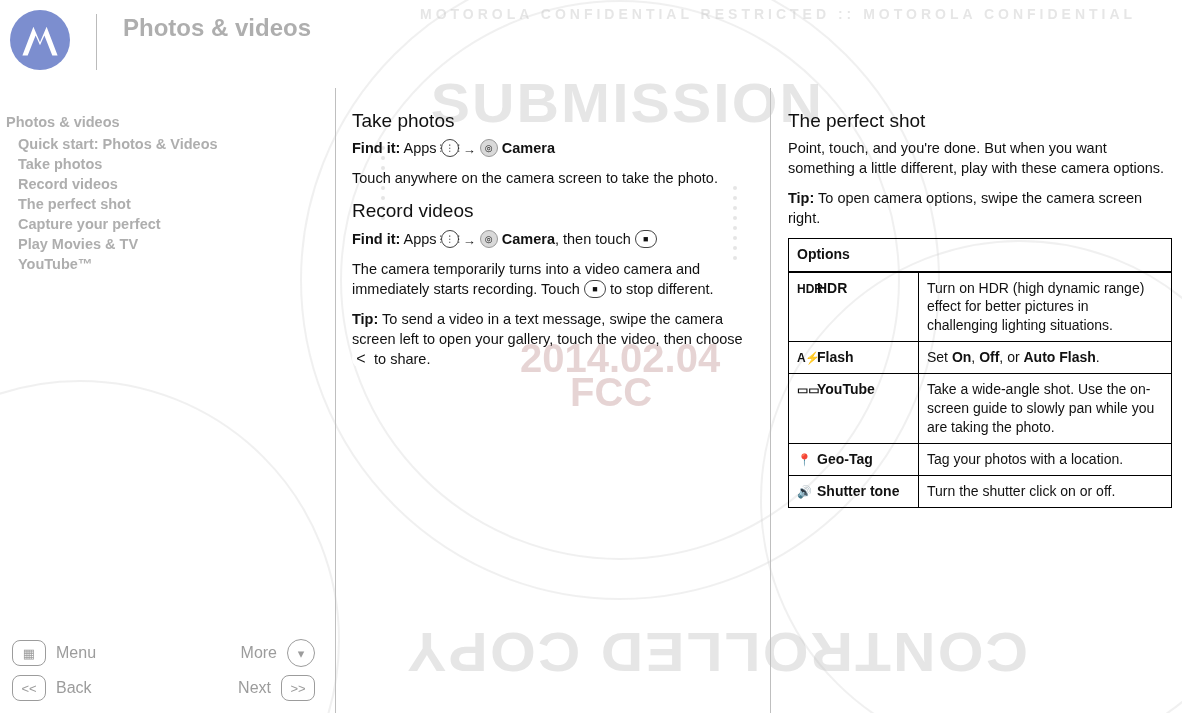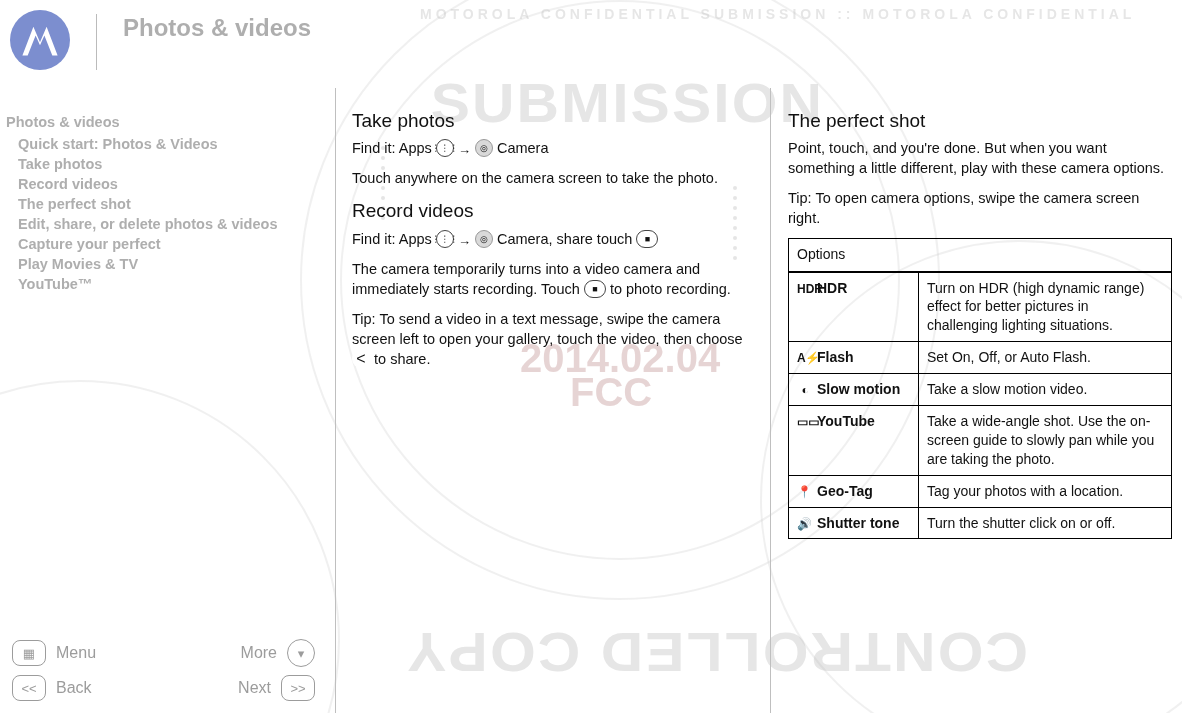--- a/index.html
+++ b/index.html
@@ -25,28 +25,28 @@
   .nav .sub { padding-left:12px; }
   
   .colline { position:absolute; top:88px; bottom:0; width:1px; background:#bfbfbf; }
   .colline.a { left:335px; }
   .colline.b { left:770px; }
   
   .colA { position:absolute; left:352px; top:108px; width:400px; font-size:14.5px; color:#111; line-height:1.38; }
   .colB { position:absolute; left:788px; top:108px; width:384px; font-size:14.5px; color:#111; line-height:1.38; }
   h3 { font-size:19px; font-weight:400; margin-bottom:4px; }
   .p { margin-bottom:10px; }
-  .bold { font-weight:400; }
+  .bold { font-weight:700; }
   .inline-icon { display:inline-flex; vertical-align:middle; width:18px; height:18px; border:1px solid #444; border-radius:50%; align-items:center; justify-content:center; font-size:9px; background:#fff; position:relative; top:-1px; }
   .inline-icon.noborder{ border:none; }
   .inline-icon.grey { background:#d9d9d9; border-color:#999; }
   .arrow{ font-size:13px; position:relative; top:1px; }
   
   table.opt { width:100%; border-collapse:collapse; margin-top:6px; font-size:14px; }
-  table.opt th { text-align:left; font-weight:400; padding:6px 8px; border:1px solid #000; border-bottom:2px solid #000;}
+  table.opt th { text-align:left; font-weight:700; padding:6px 8px; border:1px solid #000; border-bottom:2px solid #000;}
   table.opt td { border:1px solid #000; padding:6px 8px; vertical-align:top; line-height:1.35;}
   table.opt td.k { width:130px; font-weight:700; white-space:nowrap; }
   .tiny-icon { display:inline-block; width:16px; text-align:center; font-size:12px; margin-right:4px; }
   
   .footer { position:absolute; left:6px; bottom:8px; width:315px; font-size:16px; color:#9c9c9c; }
   .footer .row{ display:flex; justify-content:space-between; align-items:center; padding:4px 6px;}
   .fbtn { display:flex; align-items:center; gap:10px; }
   .pill { display:inline-flex; align-items:center; justify-content:center; border:1.5px solid #9c9c9c; color:#9c9c9c; border-radius:8px; min-width:34px; height:26px; font-size:13px; background:#fff;}
   .pill.round{ border-radius:50%; width:28px; height:28px; min-width:28px;}
 </style>
@@ -54,21 +54,21 @@
 <body>
 
 <div class="ring" style="left:300px; top:-40px; width:640px; height:640px;"></div>
 <div class="ring" style="left:340px; top:0px;  width:560px; height:560px;"></div>
 <div class="ring" style="left:760px; top:240px; width:520px; height:520px;"></div>
 <div class="ring" style="left:-180px; top:380px; width:520px; height:520px;"></div>
 <div class="wm big" style="left:440px; top:70px; transform:scaleX(1.05);">SUBMISSION</div>
 <div class="wm big" style="left:420px; top:620px; transform:rotate(180deg) scaleX(1.05);">CONTROLLED COPY</div>
 <div class="wm date" style="left:520px; top:336px;">2014.02.04</div>
 <div class="wm date" style="left:570px; top:370px;text-align:right;">FCC</div>
-<div class="wm arc" style="left:420px; top:6px;">MOTOROLA CONFIDENTIAL SUBMISSION :: MOTOROLA CONFIDENTIAL</div>
+<div class="wm arc" style="left:420px; top:6px;">MOTOROLA CONFIDENTIAL RESTRICTED :: MOTOROLA CONFIDENTIAL</div>
 <div class="dots" style="left:378px; top:140px;">
     <span></span>
     <span></span>
     <span></span>
     <span></span>
     <span></span>
     <span></span>
     <span></span>
     <span></span>
   </div>
@@ -92,21 +92,20 @@
   <div class="header-divider"></div>
   <div class="page-title">Photos &amp; videos</div>
 </div>
 
 <div class="nav">
   <div class="section-head">Photos &amp; videos</div>
   <div class="sub">Quick start: Photos &amp; Videos</div>
   <div class="sub">Take photos</div>
   <div class="sub">Record videos</div>
   <div class="sub">The perfect shot</div>
-  <div class="sub">Edit, share, or delete photos &amp; videos</div>
   <div class="sub">Capture your perfect</div>
   <div class="sub">Play Movies &amp; TV</div>
   <div class="sub">YouTube™</div>
 </div>
 
 <div class="colline a"></div>
 <div class="colline b"></div>
 
 <div class="colA">
   <h3>Take photos</h3>
@@ -120,27 +119,27 @@
   </div>
   <div class="p">Touch anywhere on the camera screen to take the photo.</div>
 
   <h3>Record videos</h3>
   <div class="p">
     <span class="bold">Find it:</span>
     <span>Apps</span>
     <span class="inline-icon">⋮⋮⋮</span>
     <span class="arrow">→</span>
     <span class="inline-icon grey">◎</span>
-    <span class="bold">Camera</span><span>, share touch</span>
+    <span class="bold">Camera</span><span>, then touch</span>
     <span class="inline-icon" style="border-radius:10px; width:22px;">■</span>
   </div>
   <div class="p">
     <span>The camera temporarily turns into a video camera and immediately starts recording. Touch </span>
     <span class="inline-icon" style="border-radius:10px; width:22px;">■</span>
-    <span> to photo recording.</span>
+    <span> to stop different.</span>
   </div>
   <div class="p">
     <span class="bold">Tip:</span><span> To send a video in a text message, swipe the camera screen left to open your gallery, touch the video, then choose </span><span class="inline-icon noborder" style="font-size:16px;">&lt;</span><span> to share.</span>
   </div>
 </div>
 
 <div class="colB">
   <h3>The perfect shot</h3>
   <div class="p">Point, touch, and you're done. But when you want something a little different, play with these camera options.</div>
   <div class="p">
@@ -153,24 +152,20 @@
         </tr>
     <tr>
       <td class="k"><span class="tiny-icon">HDR</span><span>HDR</span></td>
       <td>Turn on HDR (high dynamic range) effect for better pictures in challenging lighting situations.</td>
     </tr>
     <tr>
       <td class="k"><span class="tiny-icon">A⚡</span><span>Flash</span></td>
       <td><span>Set </span><span class="bold">On</span><span>, </span><span class="bold">Off</span><span>, or </span><span class="bold">Auto Flash</span><span>.</span></td>
     </tr>
     <tr>
-      <td class="k"><span class="tiny-icon">◐</span><span>Slow motion</span></td>
-      <td>Take a slow motion video.</td>
-    </tr>
-    <tr>
       <td class="k"><span class="tiny-icon">▭▭</span><span>YouTube</span></td>
       <td>Take a wide-angle shot. Use the on-screen guide to slowly pan while you are taking the photo.</td>
     </tr>
     <tr>
       <td class="k"><span class="tiny-icon">📍</span><span>Geo-Tag</span></td>
       <td>Tag your photos with a location.</td>
     </tr>
     <tr>
       <td class="k"><span class="tiny-icon">🔊</span><span>Shutter tone</span></td>
       <td>Turn the shutter click on or off.</td>

